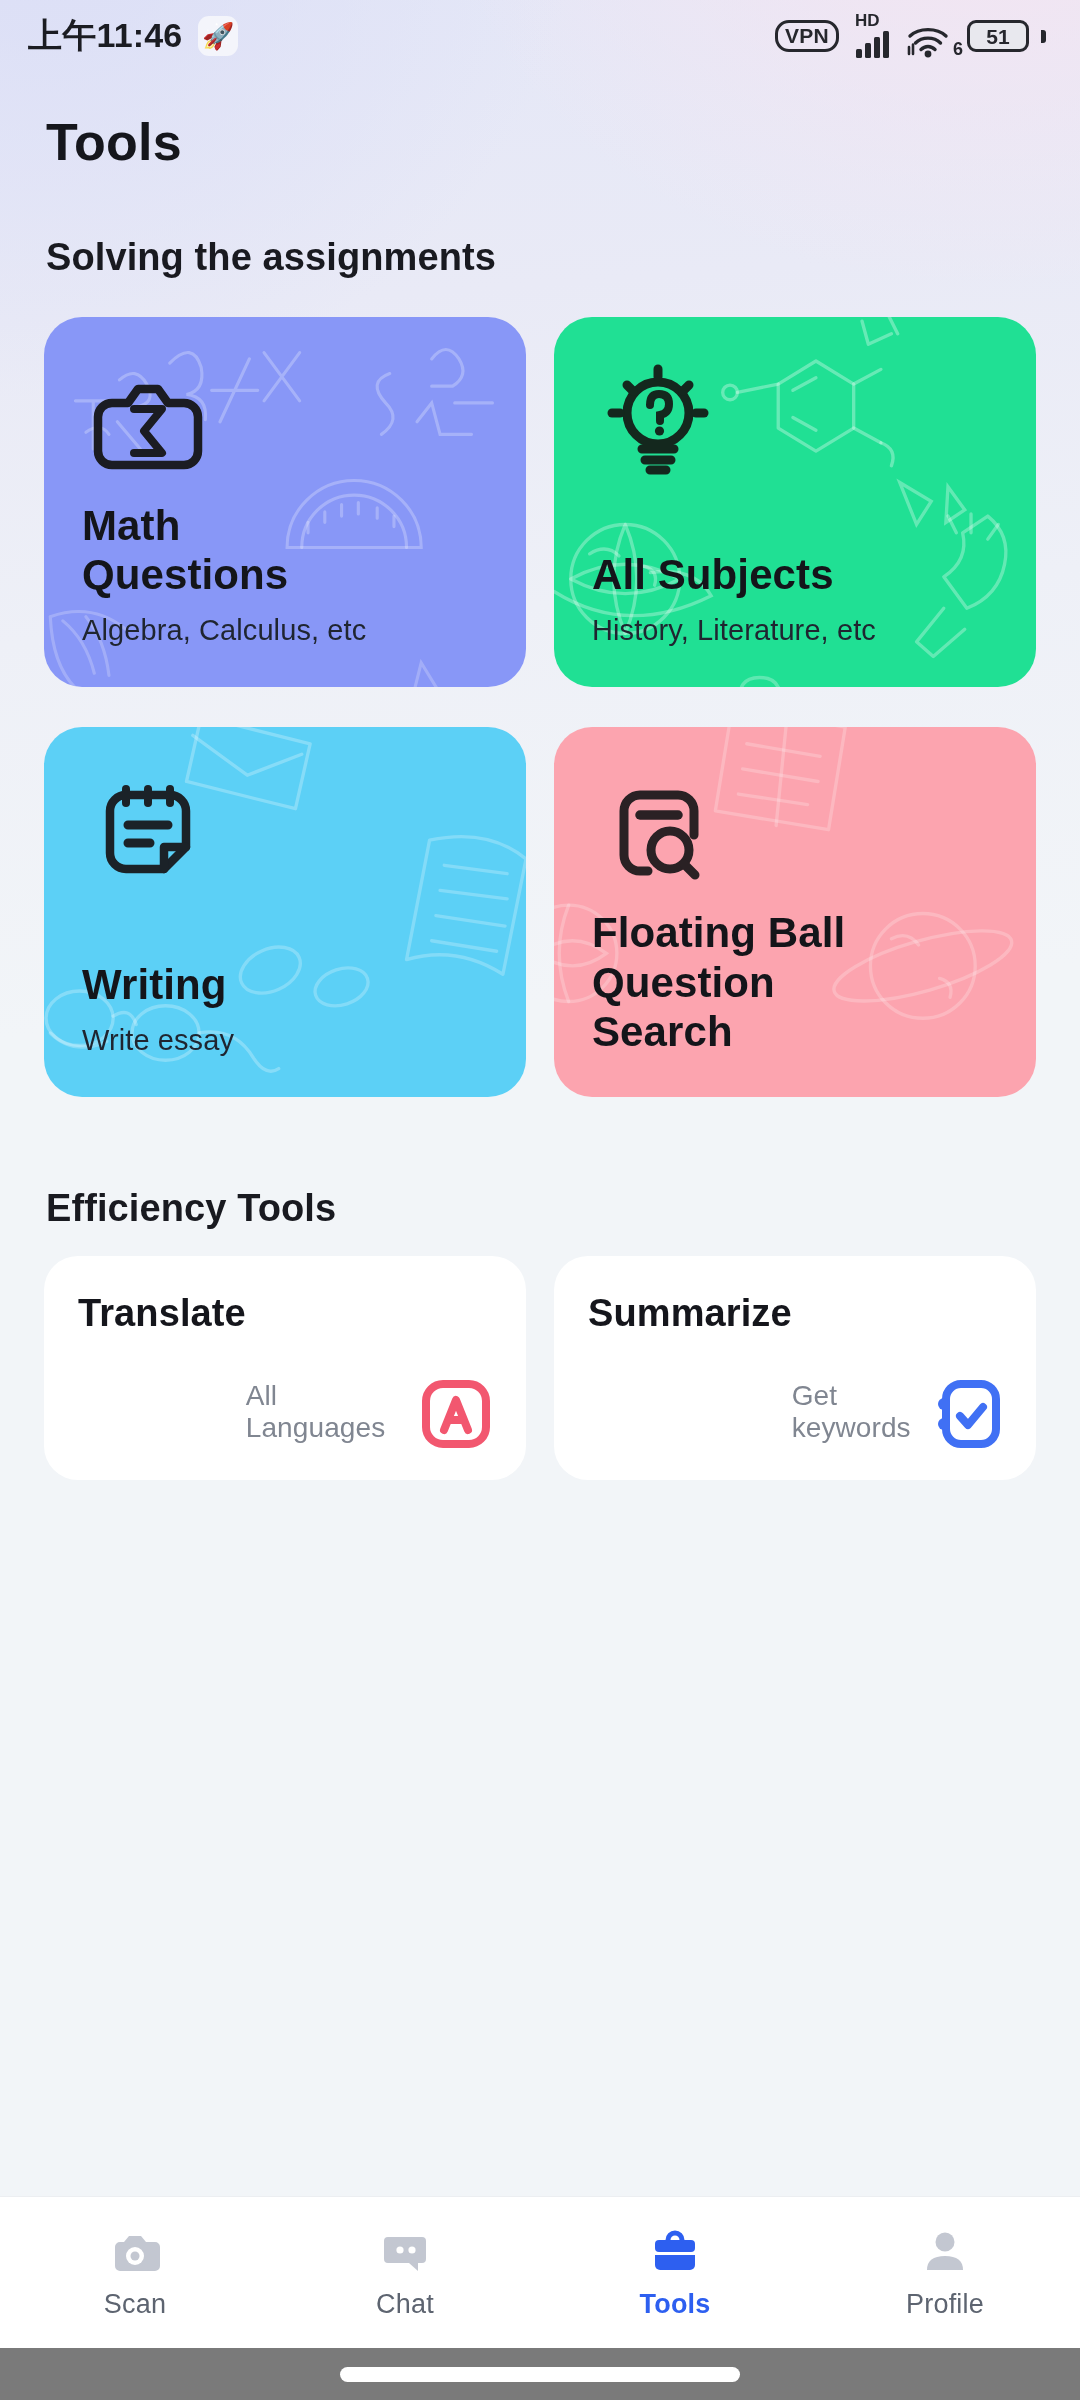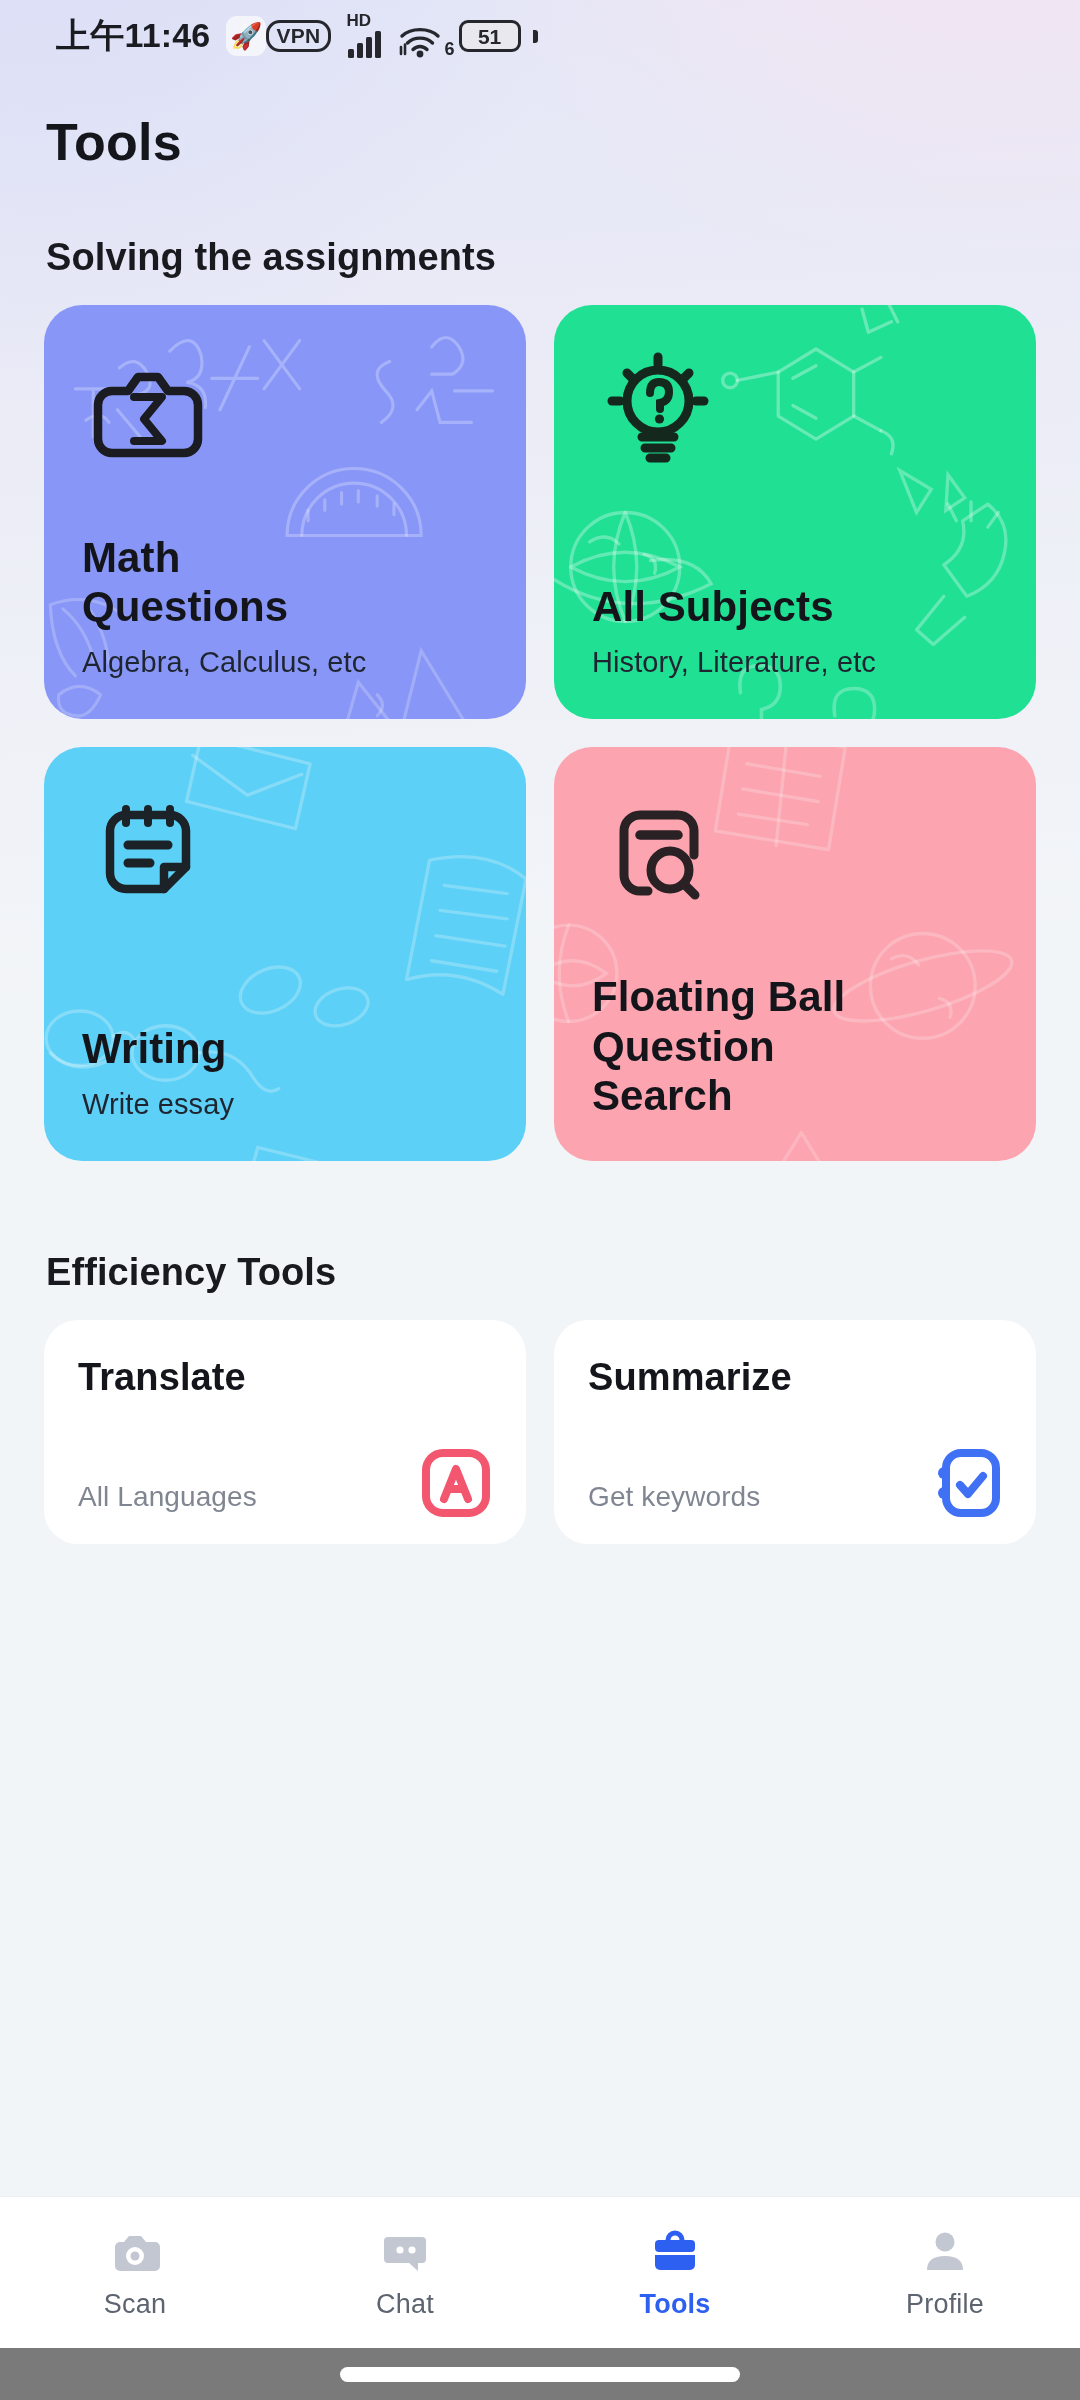--- a/index.html
+++ b/index.html
@@ -22,21 +22,22 @@
     display: flex;
     flex-direction: column;
   }
 
   
   .statusbar {
     height: 72px;
     flex: 0 0 72px;
     display: flex;
     align-items: center;
-    padding: 0 34px 0 56px;
+    justify-content: space-between;
+    padding: 0 34px 0 28px;
   }
   .sb-left { display: flex; align-items: center; gap: 16px; }
   .sb-time {
     font-size: 34px;
     font-weight: 700;
     color: #1b1c22;
     letter-spacing: .2px;
     white-space: nowrap;
   }
   .rocket-app {
@@ -116,26 +117,27 @@
 
   
   .grid {
     display: grid;
     grid-template-columns: 1fr 1fr;
     gap: 28px;
     padding: 0 44px;
   }
   .bigcard {
     position: relative;
-    height: 414px;
+    height: 370px;
     border-radius: 38px;
     overflow: hidden;
     padding: 44px 38px 40px;
     display: flex;
     flex-direction: column;
+    margin-top: 12px;
   }
   .bigcard .doodles {
     position: absolute;
     inset: 0;
     pointer-events: none;
   }
   .bigcard .card-icon {
     position: relative;
     z-index: 2;
     width: 120px; height: 120px;
@@ -170,22 +172,21 @@
     gap: 28px;
     padding: 0 44px;
   }
   .effcard {
     position: relative;
     height: 224px;
     border-radius: 34px;
     background: #ffffff;
     padding: 36px 34px 30px;
     display: flex;
-    flex-direction: column;
-    gap: 32px;
+    flex-direction: row;
   }
   .effcard .ec-title {
     font-size: 38px;
     font-weight: 700;
     color: #15161c;
     letter-spacing: .1px;
   }
   .ec-row {
     margin-top: 16px;
     display: flex;

